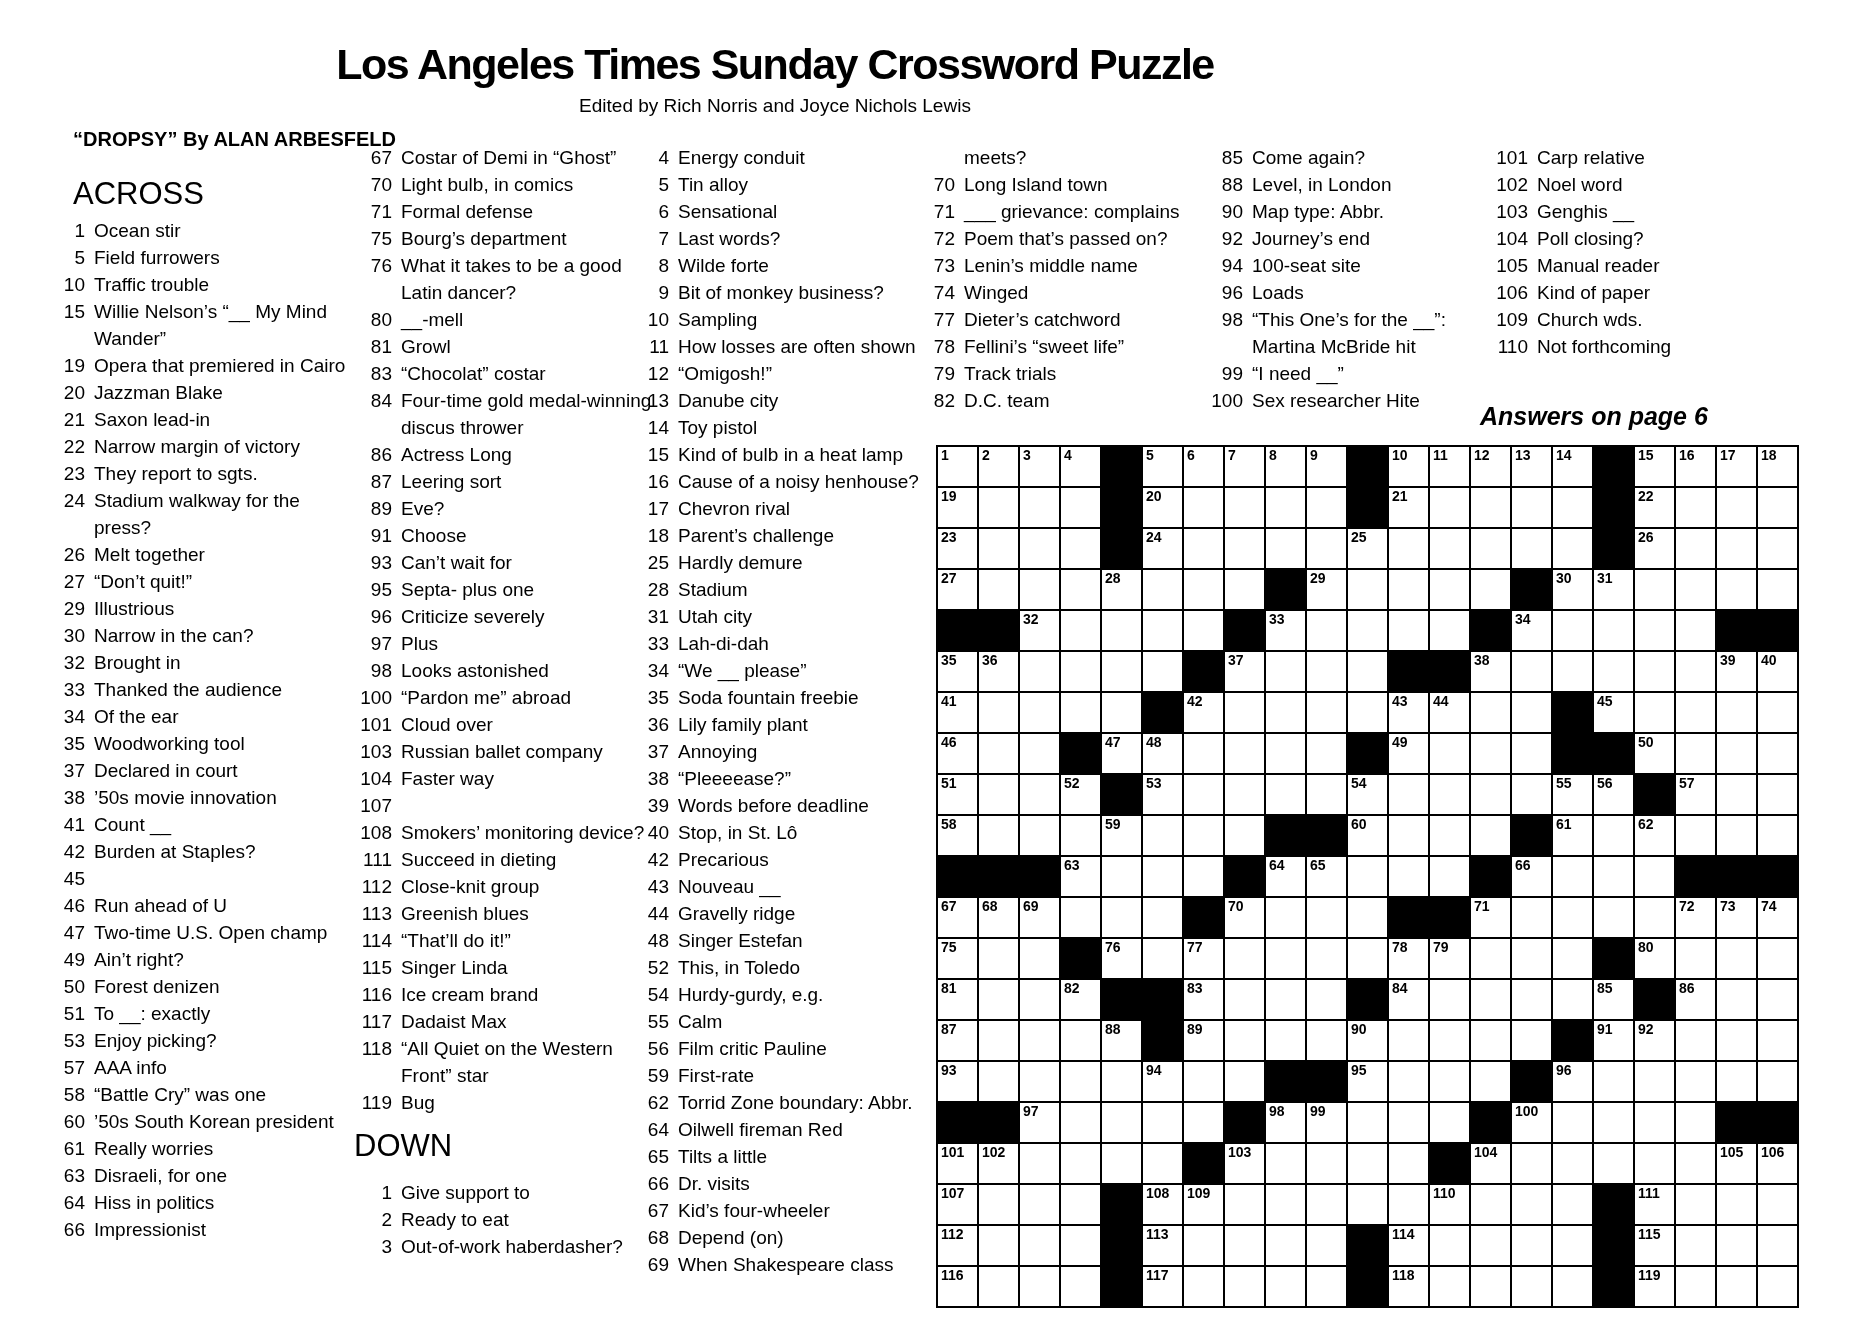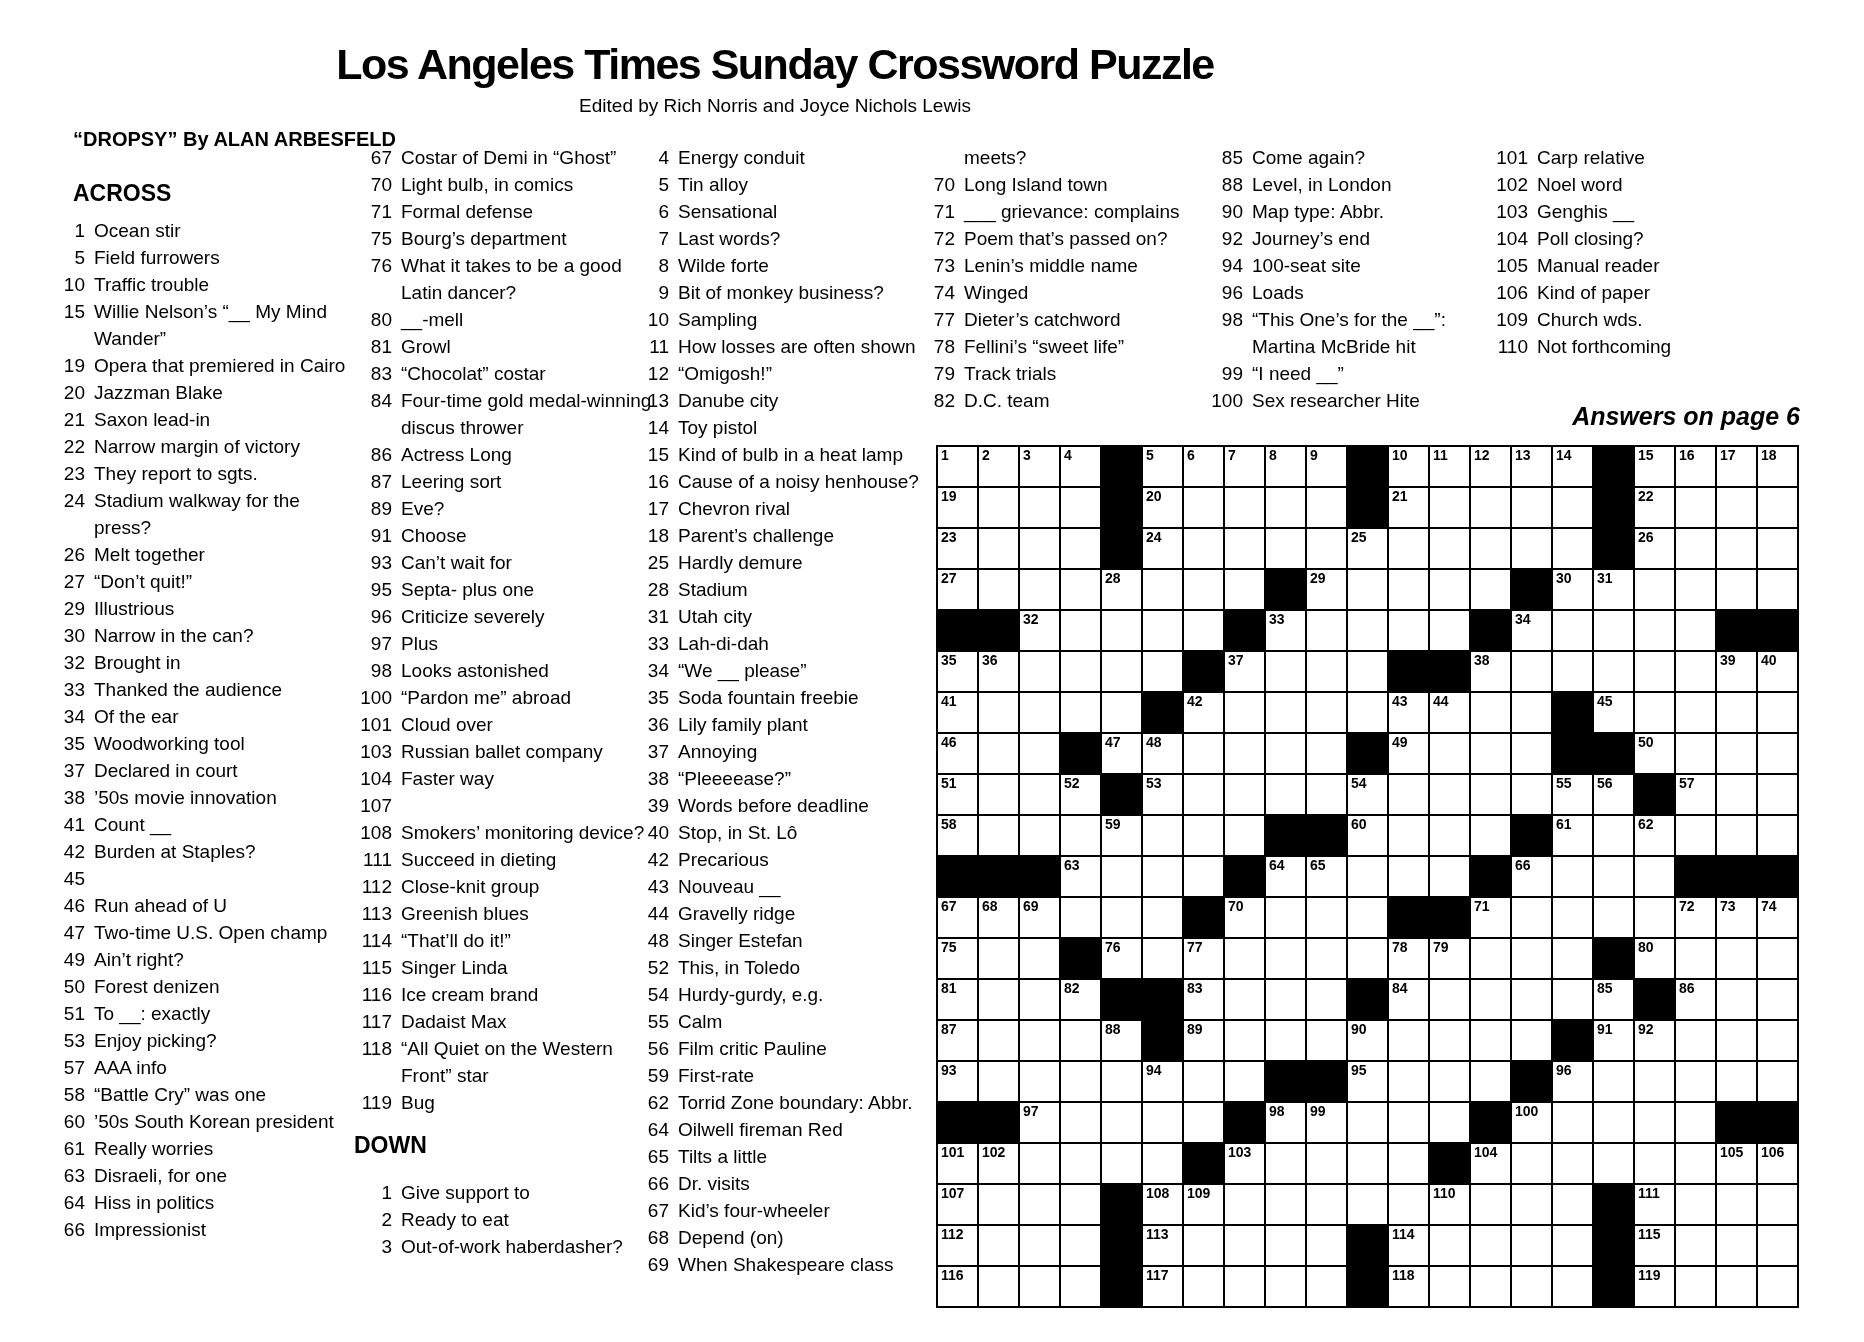--- a/index.html
+++ b/index.html
@@ -13,39 +13,39 @@
   .hdr .sub{margin-top:6px;font-size:19px;}
   
   .clue-col{position:absolute;font-size:19px;line-height:27px;}
   .col-1{left:50px;top:126px;width:300px;}
   .col-2{left:354px;top:144px;width:302px;}
   .col-3{left:636px;top:144px;width:296px;}
   .col-4{left:918px;top:144px;width:300px;}
   .col-5{left:1204px;top:144px;width:268px;}
   .col-6{left:1490px;top:144px;width:302px;}
   .byline{font-weight:bold;font-size:20px;padding-left:23px;margin-bottom:27px;white-space:nowrap;}
-  .section{font-weight:bold;font-size:23px;padding-left:23px;margin:0 0 10px 0;}
+  .section{font-weight:normal;font-size:31px;padding-left:23px;margin:0 0 10px 0;}
   .col-2 .section{padding-left:0;margin-top:16px;margin-bottom:20px;}
   .clue{display:flex;}
   .clue .cn{flex:none;text-align:right;padding-right:9px;}
   .col-1 .cn{width:35px;}
   .col-2 .cn{width:38px;}
   .col-3 .cn{width:33px;}
   .col-4 .cn{width:37px;}
   .col-5 .cn{width:39px;}
   .col-6 .cn{width:38px;}
   .clue .ct{flex:1;}
   .col-1 .ct{max-width:258px;}
   .col-2 .ct{max-width:258px;}
   .col-3 .ct{max-width:256px;}
   .col-4 .ct{max-width:255px;}
   .col-5 .ct{max-width:222px;}
   .col-6 .ct{max-width:262px;}
   
-  .answers-note{position:absolute;left:1480px;top:402px;width:320px;text-align:right;
+  .answers-note{position:absolute;left:1480px;top:402px;width:320px;text-align:left;
     font-size:25px;font-weight:bold;font-style:italic;}
   
   .grid{
     position:absolute;left:936px;top:445px;
     display:grid;grid-template-columns:repeat(21,41px);grid-template-rows:repeat(21,41px);
     border-top:2px solid #000;border-left:2px solid #000;background:#fff;
   }
   .cell{box-sizing:border-box;width:41px;height:41px;position:relative;
     border-right:2px solid #000;border-bottom:2px solid #000;background:#fff;}
   .cell.black{background:#000;}

